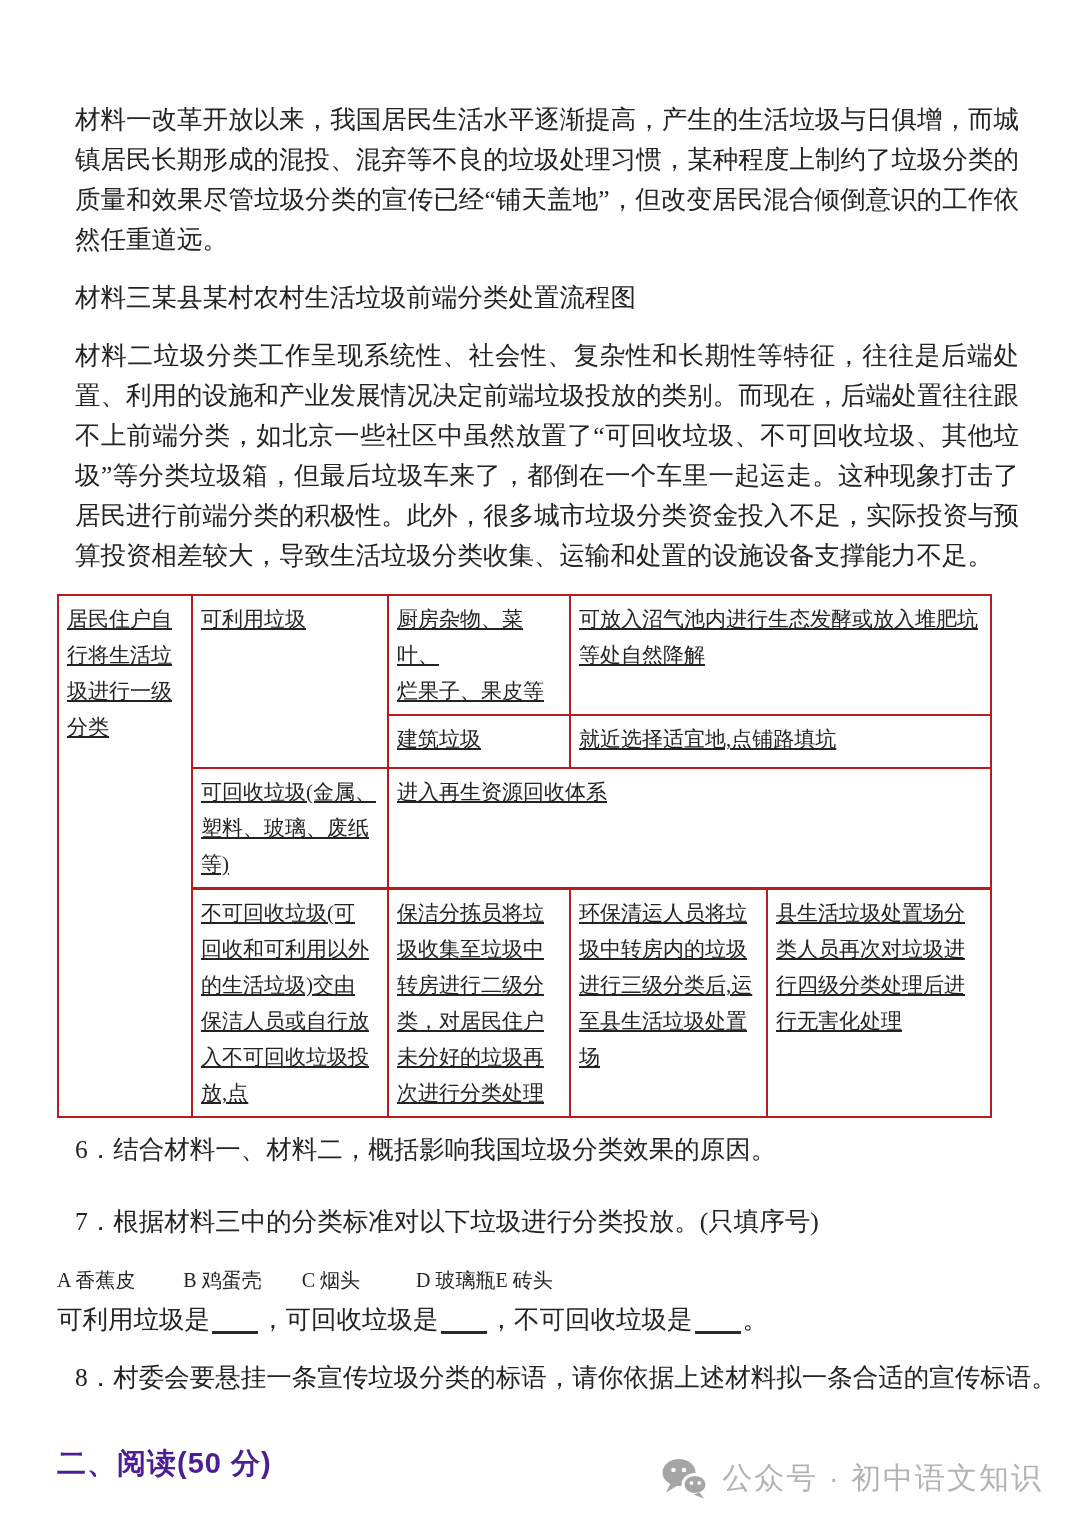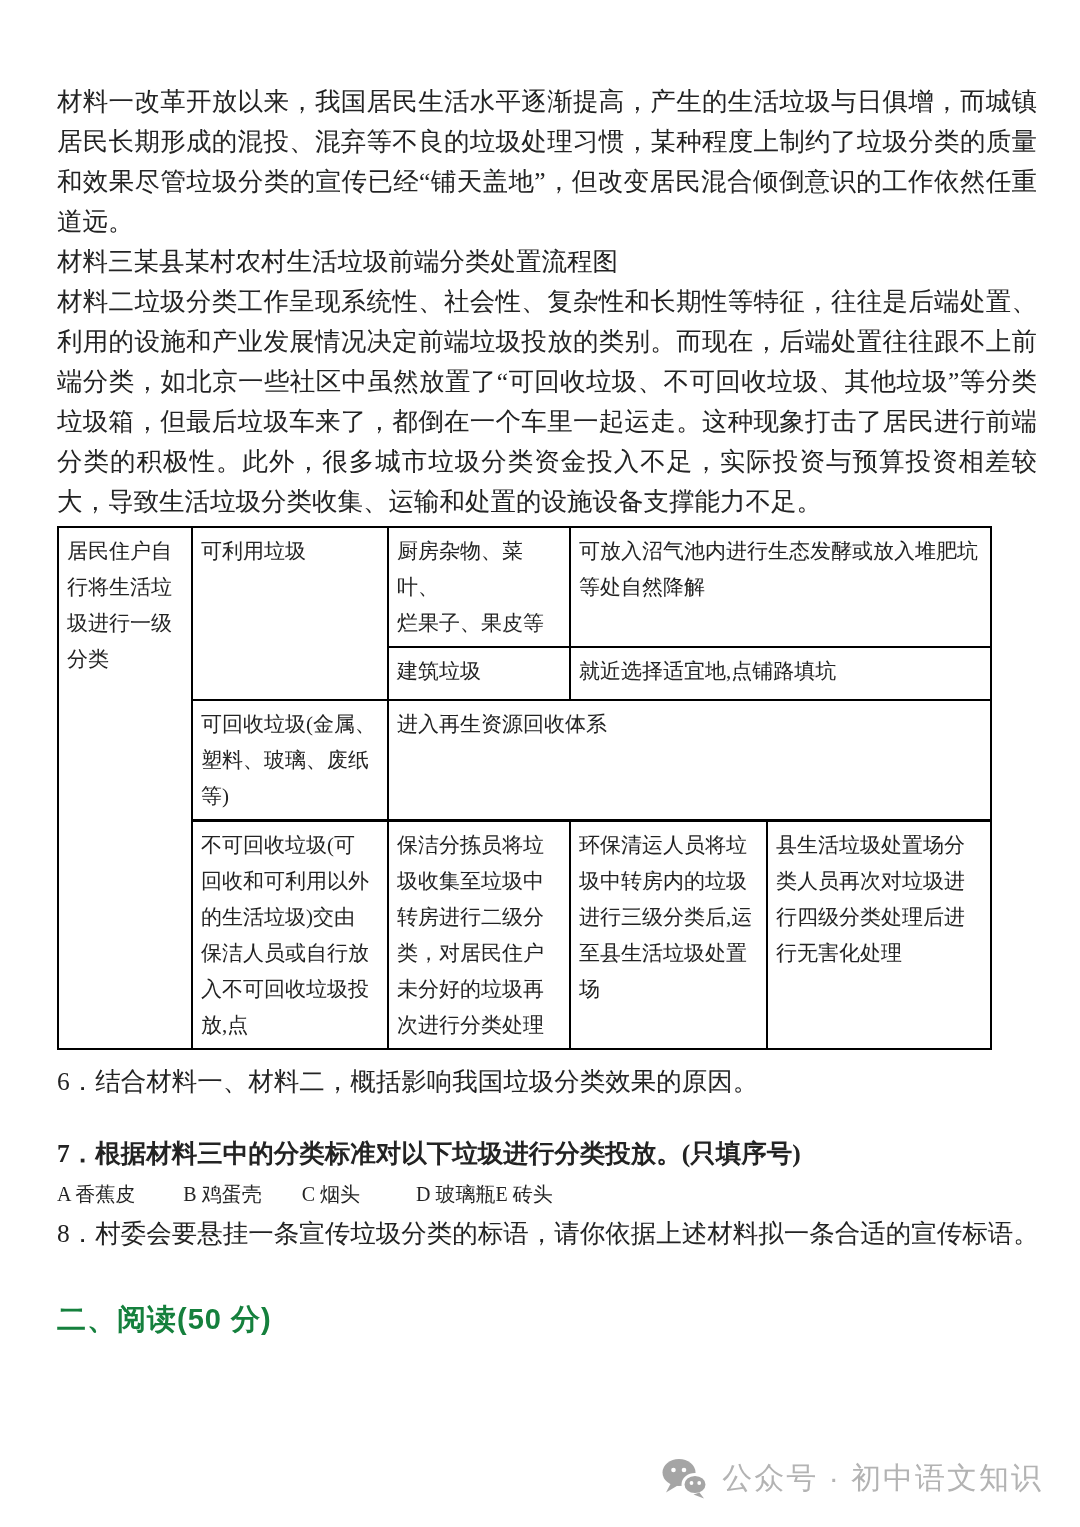--- a/index.html
+++ b/index.html
@@ -2,48 +2,48 @@
 <html><head>
 <meta charset="utf-8">
 <style>
   html,body{margin:0;padding:0;}
   body{
     width:1080px;height:1527px;background:#ffffff;overflow:hidden;
     font-family:"Liberation Serif","DejaVu Serif",serif;color:#232323;
   }
   .page{position:relative;width:1080px;height:1527px;background:#ffffff;}
   .content{position:absolute;left:57px;top:82px;width:980px;}
-  .para{margin:0;font-size:25.5px;line-height:40px;text-align:justify;}
+  .para{margin:18px;font-size:25.5px;line-height:40px;text-align:justify;}
   .single{white-space:nowrap;text-align:left;}
   
   table.flow{border-collapse:collapse;table-layout:fixed;width:933px;margin-top:4px;}
   table.flow td{
-    border:2px solid #000000;vertical-align:top;padding:5px 8px;
-    font-size:21px;line-height:36px;white-space:pre-line;text-align:left;
+    border:2px solid #b91c1c;vertical-align:top;padding:5px 8px;
+    font-size:21px;line-height:36px;white-space:pre-line;text-align:left;text-decoration:underline;
   }
   tr.r1{height:86px;} tr.r2{height:53px;} tr.r3{height:110px;} tr.r4{height:228px;padding-left:36px;}
   tr.r3 td{border-bottom-width:3px;margin-top:32px;}
   
   .q6{margin-top:12px;}
-  .q7{margin-top:32px;font-weight:bold;}
+  .q7{margin-top:32px;}
   .options{display:flex;font-size:20px;line-height:40px;align-items:baseline;}
   .opt{white-space:nowrap;}
   .opt:nth-child(2){margin-left:48px;}
   .opt:nth-child(3){margin-left:40px;}
   .opt:nth-child(4){margin-left:56px;}
   .opt:nth-child(5){}
   .fill-line{margin:0;font-size:25.5px;line-height:40px;white-space:nowrap;}
   .blank{
     display:inline-block;width:46px;height:26px;margin:0 2px;
     border-bottom:3px solid #2a2a2a;vertical-align:-6px;
   }
   
   .section-heading{
     margin:44px 0 0 0;font-family:"Liberation Sans","DejaVu Sans",sans-serif;
-    font-weight:700;font-size:29px;line-height:42px;color:#15803d;letter-spacing:1px;
+    font-weight:700;font-size:29px;line-height:42px;color:#4c1d95;letter-spacing:1px;
   }
   .intro{margin-top:6px;}
   
   .watermark{
     position:absolute;right:37px;top:1452px;height:52px;
     display:flex;align-items:center;gap:14px;
     font-family:"Liberation Sans","DejaVu Sans",sans-serif;
     font-size:30px;color:#b3b3b3;letter-spacing:2px;white-space:nowrap;
   }
   .watermark .icon{flex:0 0 auto;display:block;}
@@ -118,20 +118,21 @@
     <p class="para single q7">7．根据材料三中的分类标准对以下垃圾进行分类投放。(只填序号)</p>
 
     <div class="options">
       <span class="opt">A 香蕉皮</span>
       <span class="opt">B 鸡蛋壳</span>
       <span class="opt">C 烟头</span>
       <span class="opt">D 玻璃瓶</span>
       <span class="opt">E 砖头</span>
     </div>
 
+    <p class="fill-line"><span>可利用垃圾是</span><span class="blank"></span><span>，可回收垃圾是</span><span class="blank"></span><span>，不可回收垃圾是</span><span class="blank"></span><span>。</span></p>
 
     <p class="para single">8．村委会要悬挂一条宣传垃圾分类的标语，请你依据上述材料拟一条合适的宣传标语。</p>
 
     <h2 class="section-heading">二、阅读(50 分)</h2>
 
   </div>
 
   <div class="watermark">
     <svg class="icon" width="48" height="42" viewBox="0 0 48 42" aria-hidden="true">
       <g fill="#a5a5a5">

